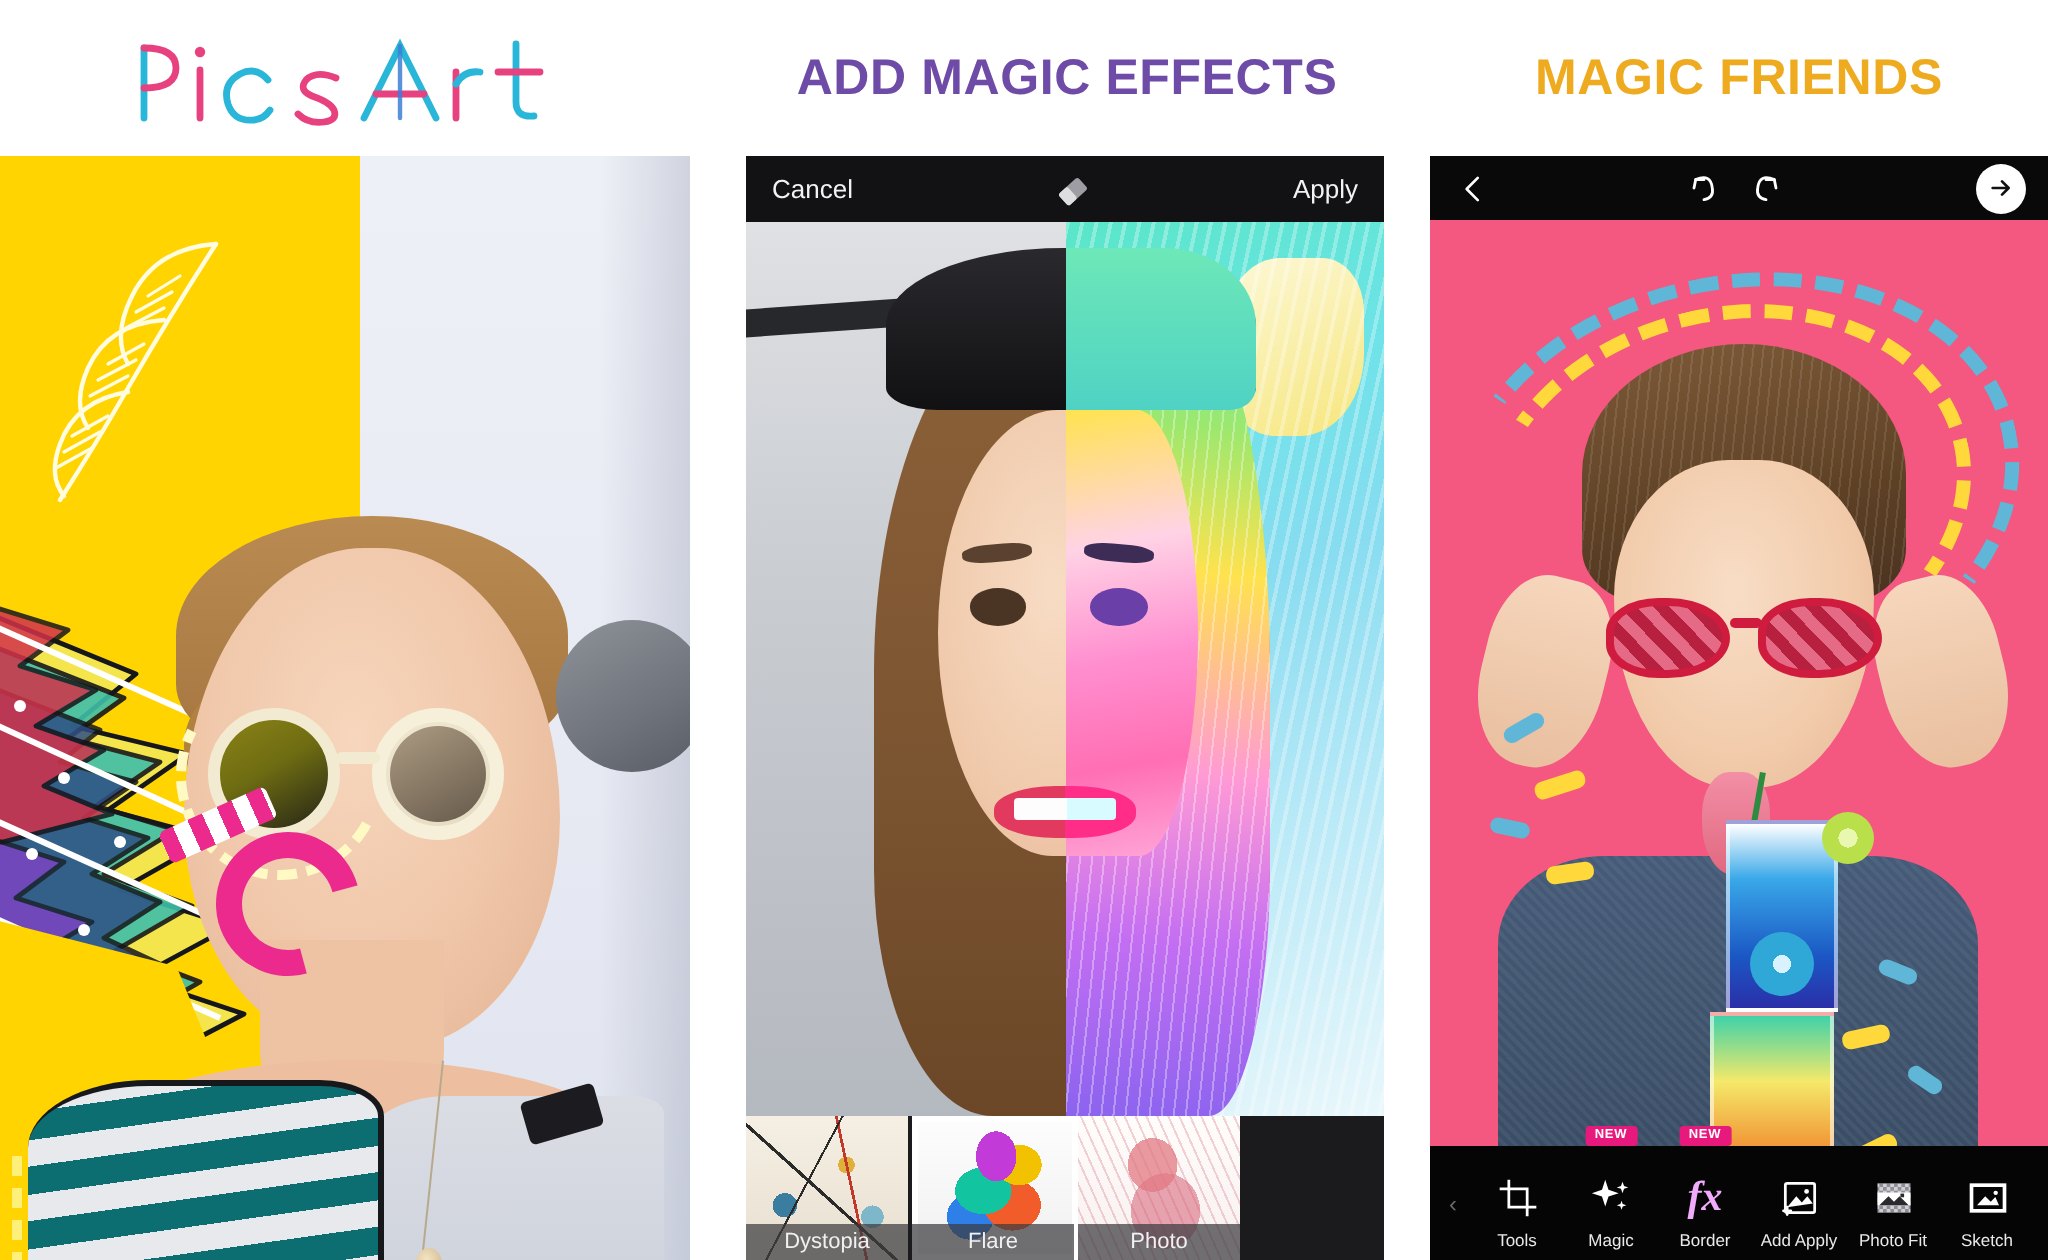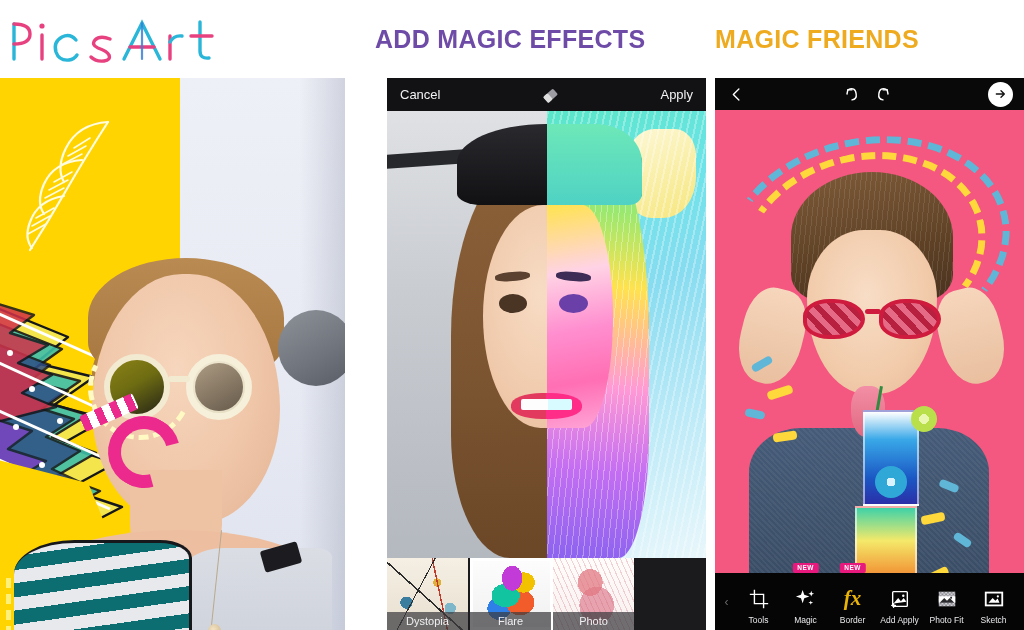--- a/index.html
+++ b/index.html
@@ -5,41 +5,41 @@
   * { margin:0; padding:0; box-sizing:border-box; }
   html,body { width:1024px; height:630px; overflow:hidden; }
   body {
     background:#ffffff;
     font-family:"Liberation Sans", sans-serif;
     position:relative;
   }
 
   
   .header-row { position:absolute; top:0; left:0; width:1024px; height:78px; }
-  .hdr { position:absolute; top:0; height:78px; display:flex; align-items:center; }
+  .hdr { position:absolute; top:0; height:78px; display:flex; align-items:center; justify-content:center; }
   .hdr-left   { left:0;   width:345px; }
   .hdr-mid    { left:375px; width:317px; }
   .hdr-right  { left:715px; width:309px; }
 
   .logo-wrap { position:relative; width:230px; height:52px; }
   .logo-svg  { display:block; width:230px; height:52px; }
 
   .hdr-text {
     font-weight:bold;
     font-size:25px;
     letter-spacing:0.3px;
     white-space:nowrap;
   }
   .hdr-purple { color:#6f4ba8; }
   .hdr-gold   { color:#eeab20; }
 
   
   .panel { position:absolute; top:78px; height:552px; overflow:hidden; }
   .panel-left  { left:0;     width:345px; }
-  .panel-mid   { left:387px; width:319px;text-decoration:underline; }
+  .panel-mid   { left:373px; width:319px;text-decoration:underline; }
   .panel-right { left:715px; width:309px; }
 
   
   .pl-canvas { position:absolute; inset:0; background:#eceef6; }
   .pl-yellow {
     position:absolute; left:0; top:0; width:180px; height:100%;
     background:#ffd400;
   }
   .pl-plain {
     position:absolute; left:180px; top:0; right:0; bottom:0;
@@ -430,21 +430,21 @@
     padding:0 6px;
   }
   .pr-arrow-side {
     width:11px; color:#6a6a6e; font-size:12px; text-align:center; flex:0 0 11px;
   }
   .pr-tools { flex:1; display:flex; justify-content:space-between; padding:0 3px; }
   .pr-tool {
     position:relative; width:47px; display:flex; flex-direction:column;
     align-items:center; justify-content:flex-end; height:52px; padding-bottom:3px;
   }
-  .pr-tool-ico { height:26px; display:flex; align-items:center; justify-content:center; color:#eab308; }
+  .pr-tool-ico { height:26px; display:flex; align-items:center; justify-content:center; color:#f0abfc; }
   .pr-tool-lbl { font-size:8.5px; color:#e9e9ec; margin-top:3px; white-space:nowrap; }
   .pr-new {
     position:absolute; top:-13px; left:50%; transform:translateX(-50%);
     background:#e8197d; color:#fff; font-size:6.5px; font-weight:bold;
     padding:1.5px 5px; border-radius:2px; letter-spacing:.4px;
   }
   .fx-glyph { font-family:"Liberation Serif", serif; font-style:italic; font-size:21px; font-weight:bold; }
 </style>
 </head>
 <body>

